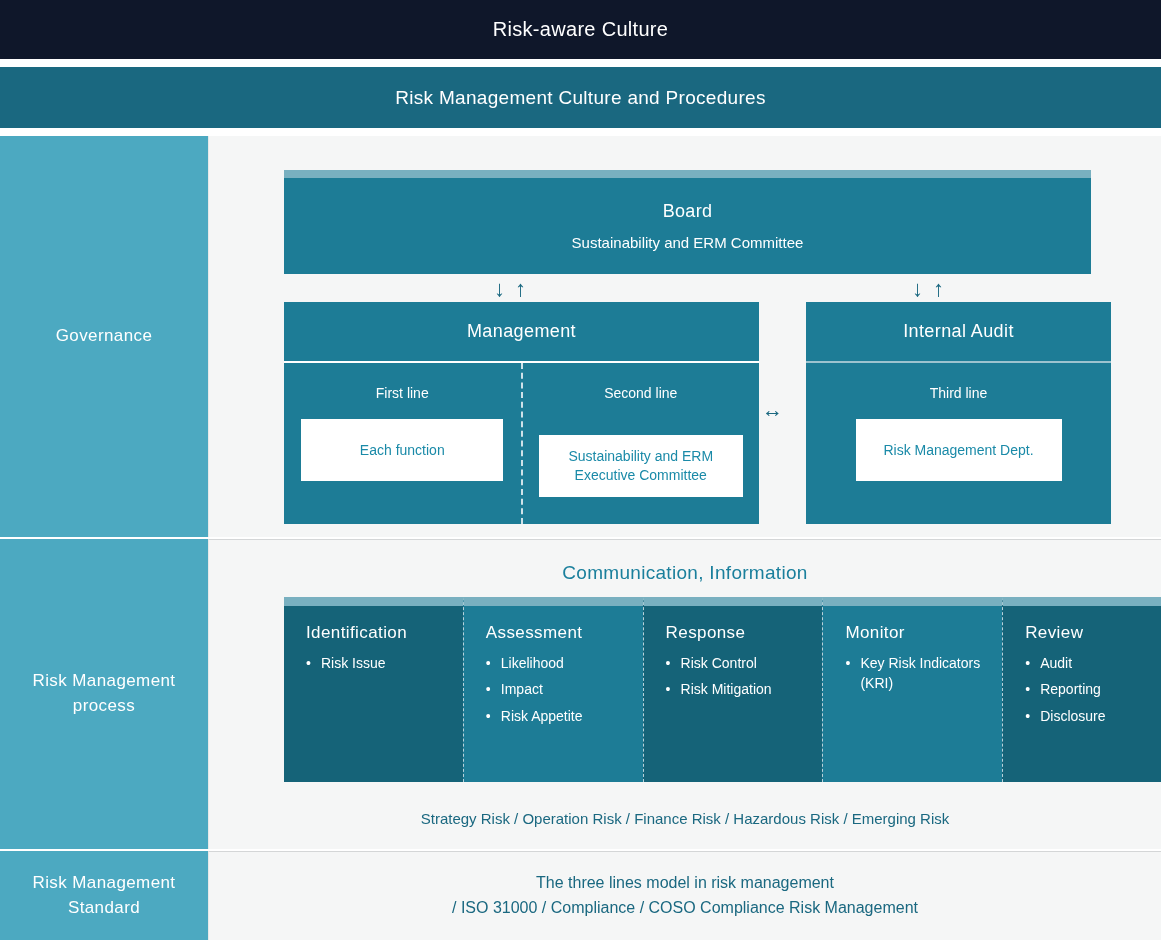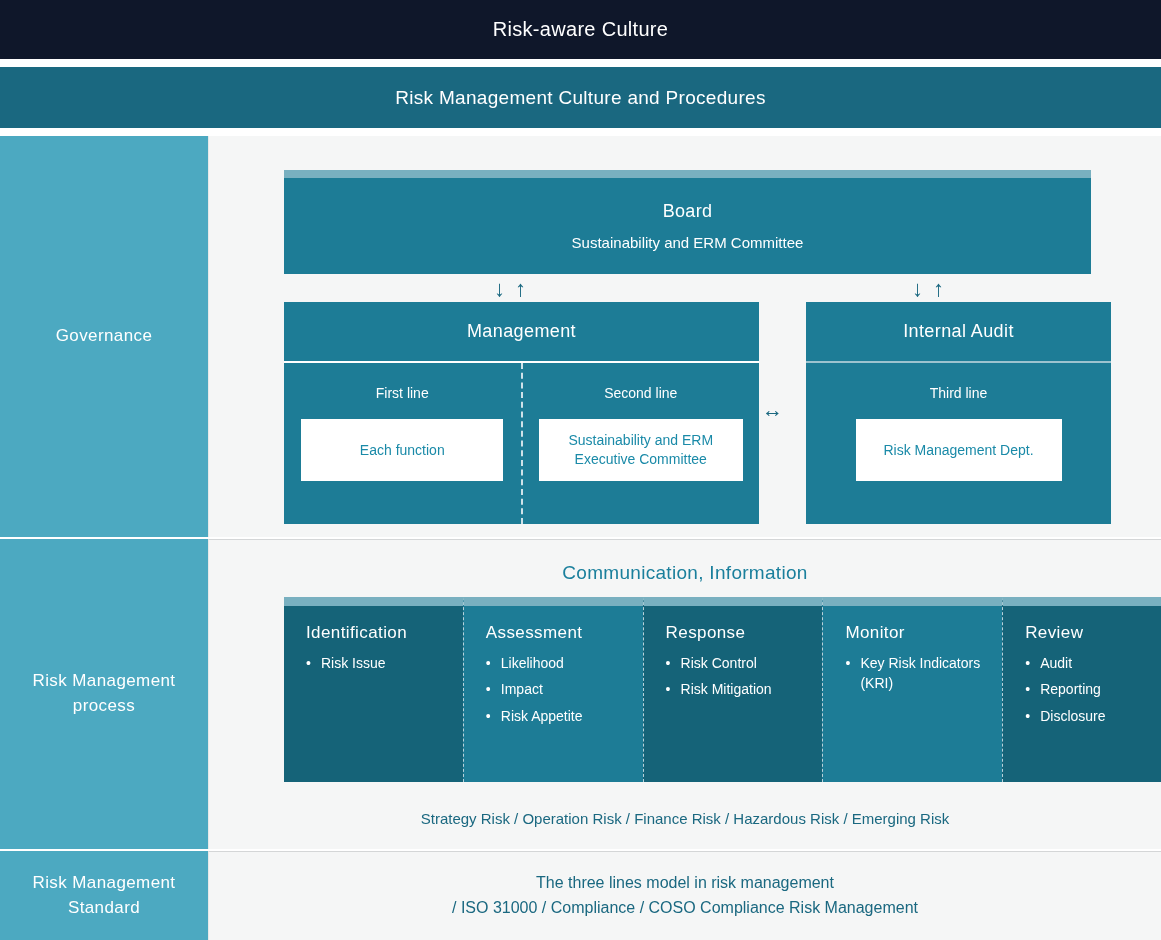--- a/index.html
+++ b/index.html
@@ -138,21 +138,21 @@
 
   .lines { display: flex; height: 161px; }
   .line-col {
     flex: 1 1 0;
     display: flex;
     flex-direction: column;
     align-items: center;
     padding-top: 22px;
     box-sizing: border-box;
   }
-  .line-col.dashed-left { border-left: 2px dashed #cfe2e9; }
+  .line-col.dashed-left { border-left: 2px dashed #cfe2e9; gap: 16px; }
   .line-label { font-size: 14px; margin-bottom: 18px; }
   .line-box {
     background: #ffffff;
     color: #1a8aa8;
     font-size: 14px;
     line-height: 1.35;
     text-align: center;
     display: flex;
     align-items: center;
     justify-content: center;

